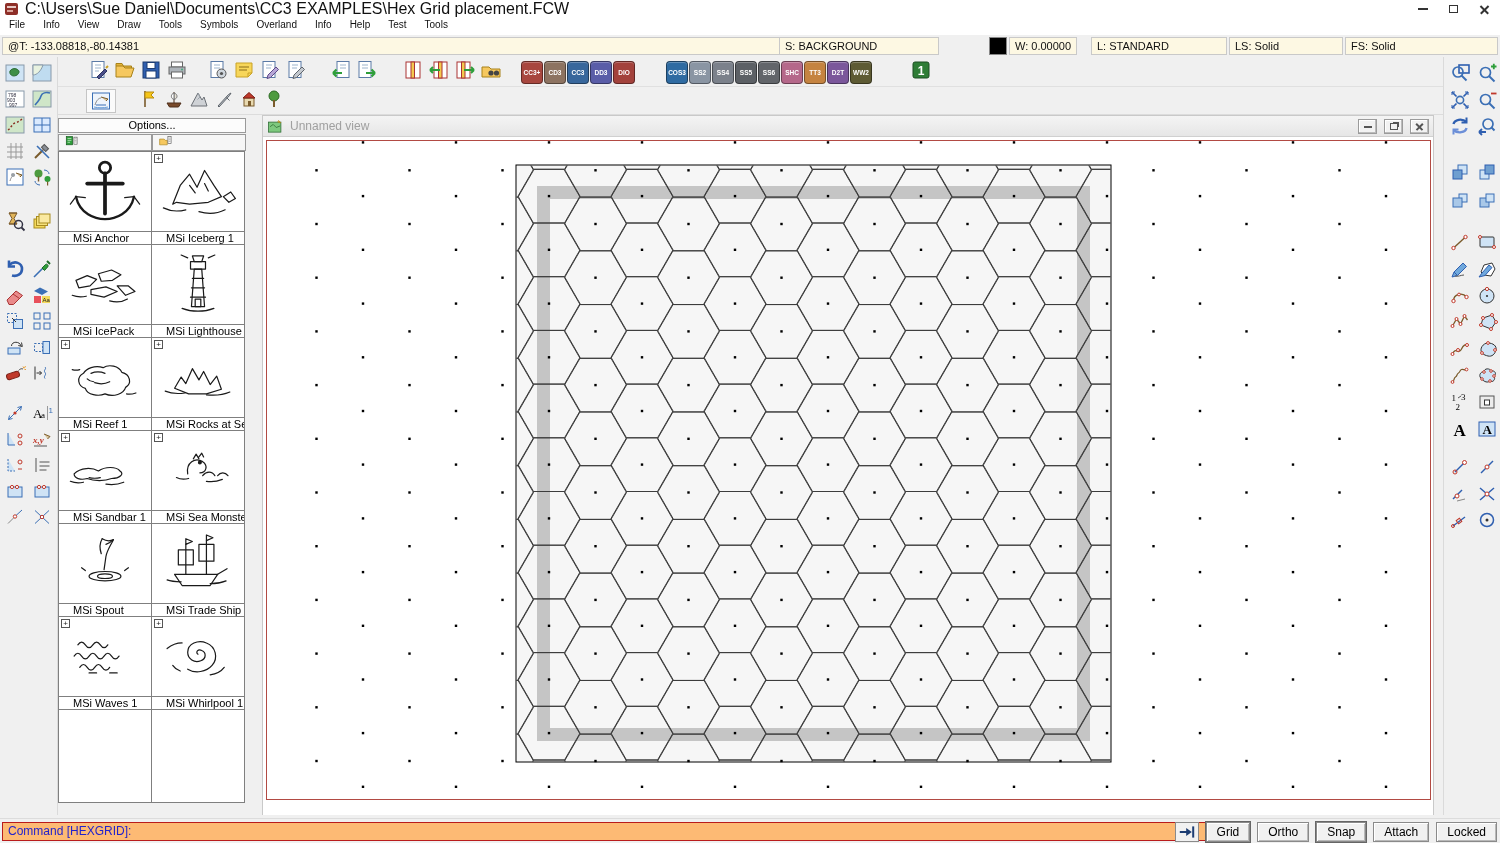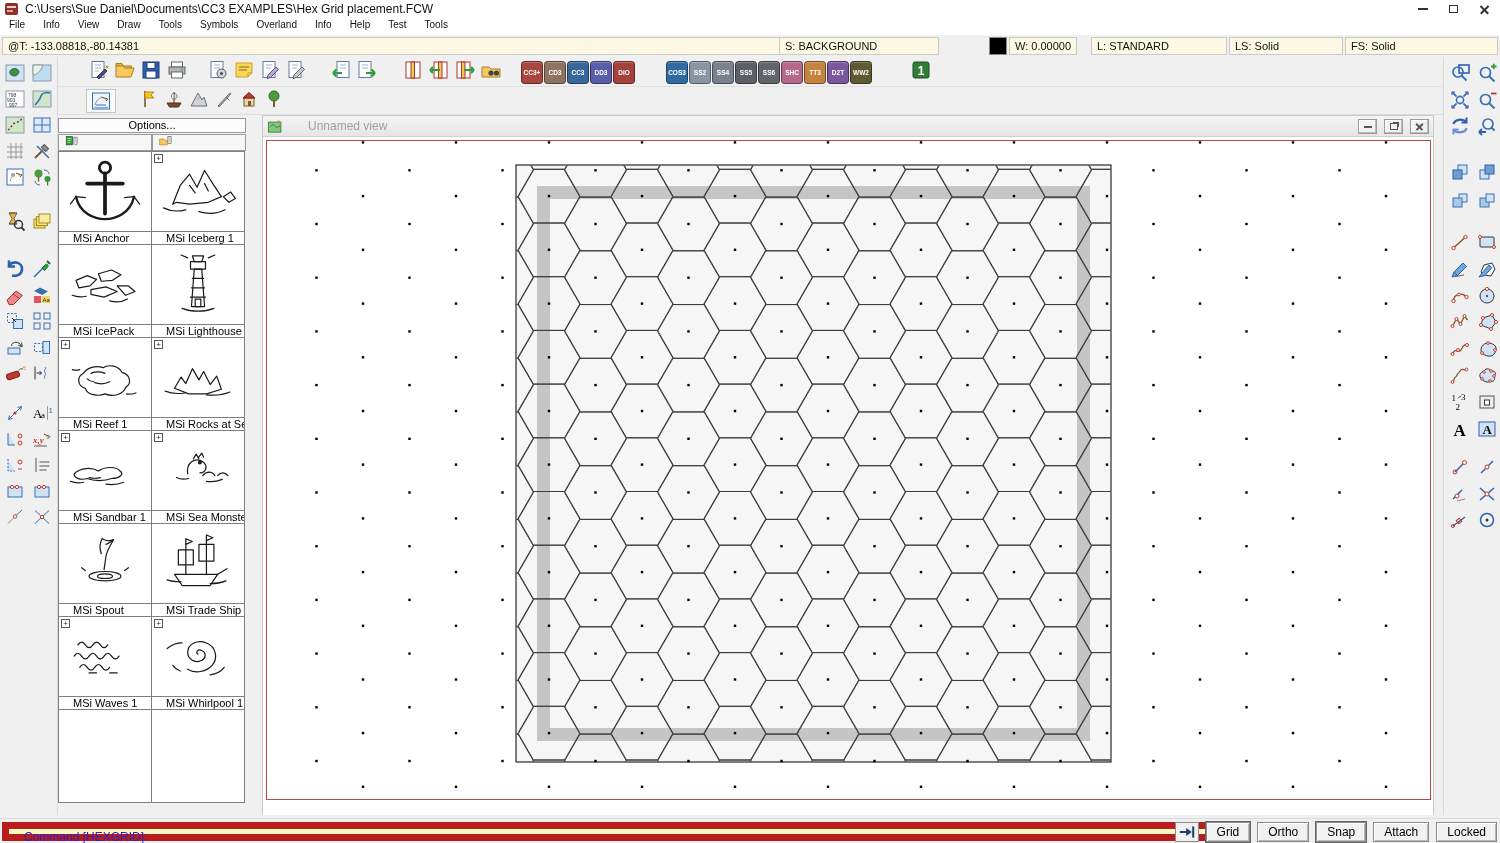--- a/index.html
+++ b/index.html
@@ -5,21 +5,21 @@
   * { box-sizing: border-box; margin: 0; padding: 0; }
   html,body { width:1500px; height:843px; }
   body { font-family: "Liberation Sans", sans-serif; background:#f0f0f0; overflow:hidden; }
   #app { position:relative; width:1500px; height:843px; background:#f0f0f0; }
 
   
   #titlebar { position:absolute; left:0; top:0; width:1500px; height:18px; background:#ffffff; display:flex; align-items:center; }
   #app-icon { width:13px; height:12px; margin-left:5px; background:#8e2f28; border-radius:2px; position:relative; }
   #app-icon:before { content:""; position:absolute; left:2px; top:3px; width:9px; height:2px; background:#e8c9c4; }
   #app-icon:after { content:""; position:absolute; left:2px; top:7px; width:6px; height:2px; background:#d9a49a; }
-  #window-title { margin-left:7px; font-size:12px; color:#111; }
+  #window-title { margin-left:7px; font-size:16px; color:#111; }
   #win-controls { position:absolute; right:0; top:0; height:18px; display:flex; }
   .win-btn { width:31px; height:18px; display:flex; align-items:center; justify-content:center; }
   .ic-min { width:10px; height:2px; background:#333; }
   .ic-max { width:9px; height:8px; border:1px solid #333; }
   .ic-close { position:relative; width:11px; height:11px; }
   .ic-close:before,.ic-close:after { content:""; position:absolute; left:0; top:5px; width:11px; height:1.5px; background:#333; }
   .ic-close:before { transform:rotate(45deg);} .ic-close:after { transform:rotate(-45deg);}
 
   
   #menubar { position:absolute; left:0; top:18px; width:1500px; height:17px; background:#ffffff; display:flex; font-size:10px; }
@@ -50,34 +50,34 @@
   .cat-btn { position:absolute; top:19px; width:94px; height:17px; background:#f6f6f6; border:1px solid #9a9a9a; display:flex; align-items:center; padding-left:3px; }
   .cat-btn svg { width:20px; height:14px; }
   .sym-cell { position:absolute; width:94px; height:94px; background:#ffffff; border:1px solid #7f7f7f; }
   .sym-img { position:absolute; left:0; top:0; right:0; bottom:13px; display:flex; align-items:center; justify-content:center; }
   .sym-label { position:absolute; left:0; right:0; bottom:0; height:13px; border-top:1px solid #7f7f7f; background:#fff; font-size:11px; line-height:12px; padding-left:14px; white-space:nowrap; overflow:hidden; }
   .expander { position:absolute; left:2px; top:2px; width:9px; height:9px; border:1px solid #555; background:#fff; font-size:8px; line-height:7px; text-align:center; color:#222; }
 
   
   #viewwin { position:absolute; left:262px; top:115px; width:1172px; height:700px; background:#ffffff; border:1px solid #c9c9c9; }
   #view-titlebar { position:absolute; left:0; top:0; width:100%; height:21px; background:linear-gradient(#f4f4f4,#e6e6e6); display:flex; align-items:center; border-bottom:1px solid #d0d0d0; }
-  #view-title { font-size:12px; color:#a0a0a0; margin-left:24px; }
+  #view-title { font-size:12px; color:#a0a0a0; margin-left:6px; }
   #view-icon { width:17px; height:15px; margin-left:4px; }
   #view-controls { position:absolute; right:4px; top:3px; display:flex; gap:7px; }
   .vc-btn { width:19px; height:15px; background:#f2f2f2; border:1px solid #9b9b9b; box-shadow:inset -1px -1px 0 #bbb, inset 1px 1px 0 #fff; display:flex; align-items:center; justify-content:center; }
   .vc-min { width:8px; height:2px; background:#555; }
   .vc-rest { width:8px; height:7px; border:1px solid #555; box-shadow:2px -2px 0 -1px #555; }
   .vc-x { position:relative; width:9px; height:9px; }
   .vc-x:before,.vc-x:after { content:""; position:absolute; left:0; top:4px; width:9px; height:1.5px; background:#555; }
   .vc-x:before{transform:rotate(45deg);} .vc-x:after{transform:rotate(-45deg);}
   #canvas-wrap { position:absolute; left:0; top:21px; width:1170px; height:678px; background:#fff; }
 
   
   #cmdbar { position:absolute; left:0; top:818px; width:1500px; height:25px; background:#f0f0f0; border-top:1px solid #dcdcdc; }
-  #cmd-field { position:absolute; left:2px; top:3px; width:1224px; height:19px; background:#fef9c3; border:7px solid #b91c1c; font-size:12px; line-height:17px; padding-left:15px; color:#2323cc; }
+  #cmd-field { position:absolute; left:2px; top:3px; width:1224px; height:19px; background:#fdba74; border:1px solid #b91c1c; font-size:12px; line-height:17px; padding-left:5px; color:#2323cc; }
   #cmd-right { position:absolute; right:3px; top:3px; display:flex; gap:7px; align-items:center; }
   .cmd-btn { height:20px; padding:0 10px; background:#f1f1f1; border:1px solid #8a8a8a; box-shadow: inset 1px 1px 0 #fff, inset -1px -1px 0 #b8b8b8; font-size:12px; line-height:18px; color:#000; }
   .cmd-btn.active { box-shadow: 0 0 0 1px #666, inset 1px 1px 0 #fff, inset -1px -1px 0 #b8b8b8; }
   .cmd-icon-btn { width:24px; height:20px; background:#f1f1f1; border:1px solid #8a8a8a; display:flex; align-items:center; justify-content:center; }
   .cmd-icon-btn svg { width:18px; height:16px; }
 </style>
 </head>
 <body>
 
 <div id="app">

